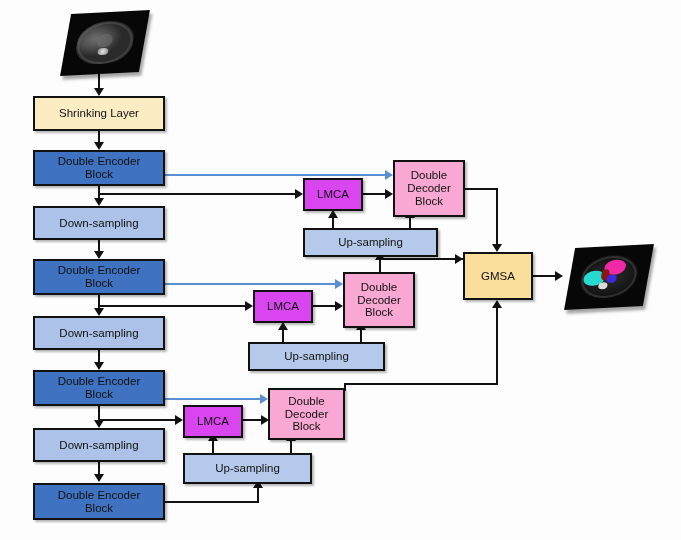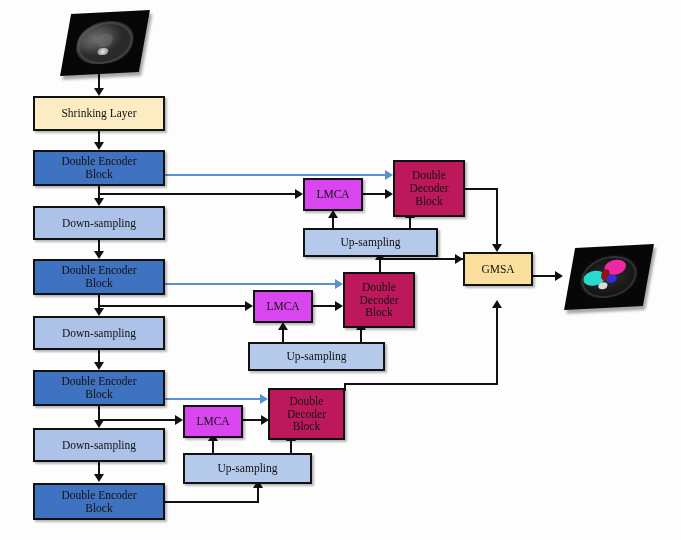--- a/index.html
+++ b/index.html
@@ -1,41 +1,41 @@
 <!DOCTYPE html>
 <html><head>
 <meta charset="utf-8">
 <style>
   html,body{margin:0;padding:0;background:#ffffff;}
   #canvas{
     position:relative;
     width:681px;height:540px;
     background:#fdfdfd;
-    font-family:Liberation Serif, serif;
+    font-family:Liberation Sans, sans-serif;
     overflow:hidden;
   }
   .blk{
     position:absolute;
     box-sizing:border-box;
     border:2px solid #111111;
     display:flex;align-items:center;justify-content:center;
     text-align:center;
     line-height:1.12;
     color:#111111;
     font-size:11.5px;
     box-shadow:2px 2px 2px rgba(0,0,0,0.28);
     z-index:5;
     padding:1px 2px;
   }
   .c-cream{background:#fbecc4;}
   .c-encoder{background:#3f72c0;}
   .c-down{background:#adc2e8;}
   .c-up{background:#b5c9ea;}
   .c-lmca{background:#d946ef;}
-  .c-dec{background:#be185d;justify-content:center;}
+  .c-dec{background:#f9a8d4;justify-content:center;}
   .c-gmsa{background:#fade9c;}
 
   
   .ln{position:absolute;background:#111111;z-index:2;}
   .lnh{height:2px;}
   .lnv{width:2px;}
   .ln.blue{background:#5b8fd4;}
 
   .ah-down,.ah-up,.ah-right{position:absolute;width:0;height:0;z-index:3;}
   .ah-down{border-left:5px solid transparent;border-right:5px solid transparent;border-top:8px solid #111111;}
@@ -252,21 +252,21 @@
 
   <div class="ln lnh" style="left:165px;top:501px;width:94px;"></div>
   <div class="ln lnv" style="left:257px;top:486px;height:16px;"></div>
   <div class="ah-up" style="left:253px;top:480px;"></div>
 
   <div class="ln lnv" style="left:344px;top:383px;height:8px;"></div>
   <div class="ln lnh" style="left:344px;top:383px;width:154px;"></div>
   <div class="ln lnv" style="left:496px;top:306px;height:78px;"></div>
   <div class="ah-up" style="left:492px;top:300px;"></div>
 
-  <div class="blk c-gmsa" style="left:463px;top:252px;width:70px;height:34px;">
+  <div class="blk c-gmsa" style="left:463px;top:252px;width:70px;height:48px;">
     <span>GMSA</span>
   </div>
 
   <div class="ln lnh" style="left:533px;top:275px;width:25px;"></div>
   <div class="ah-right" style="left:555px;top:271px;"></div>
 
   <div class="mimg" style="left:570px;top:246px;width:78px;height:62px;">
     <div class="slab"></div>
     <div class="body out-body">
       <div class="ring"></div>

